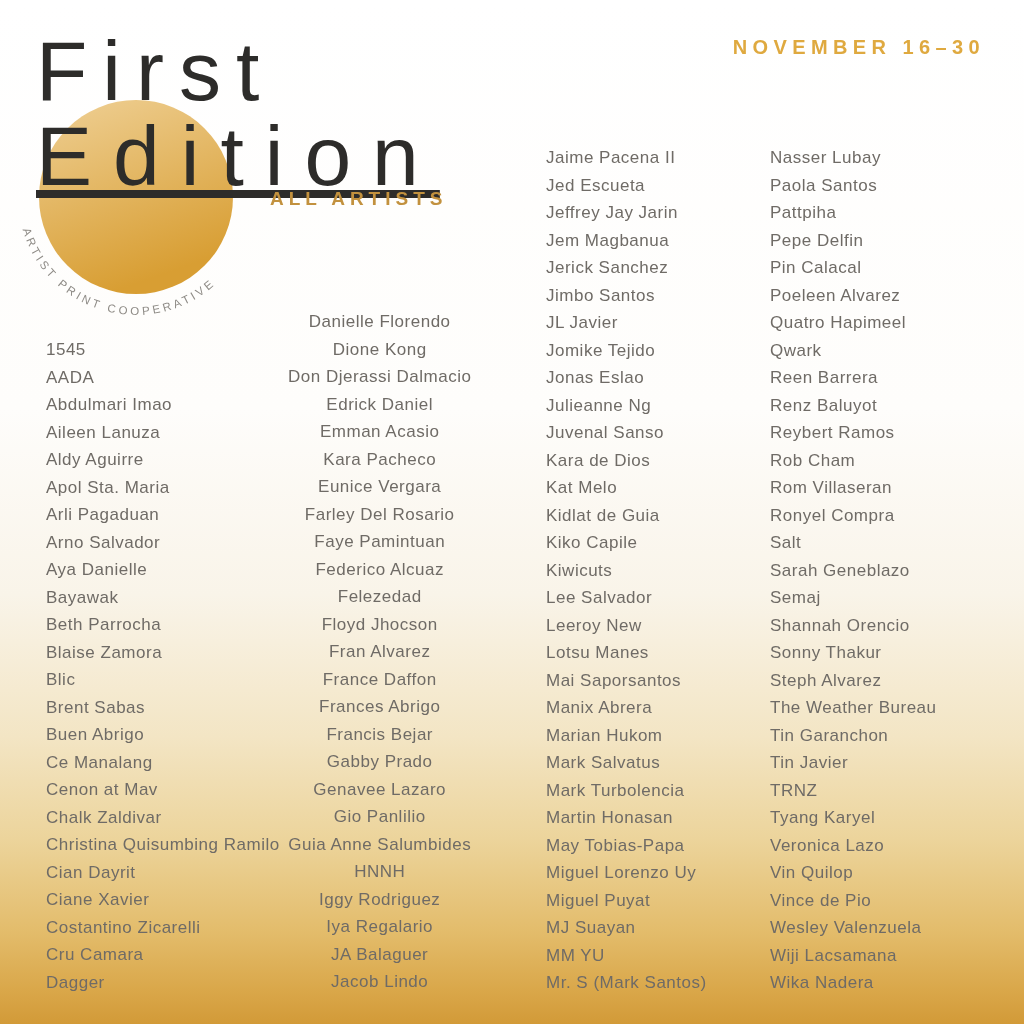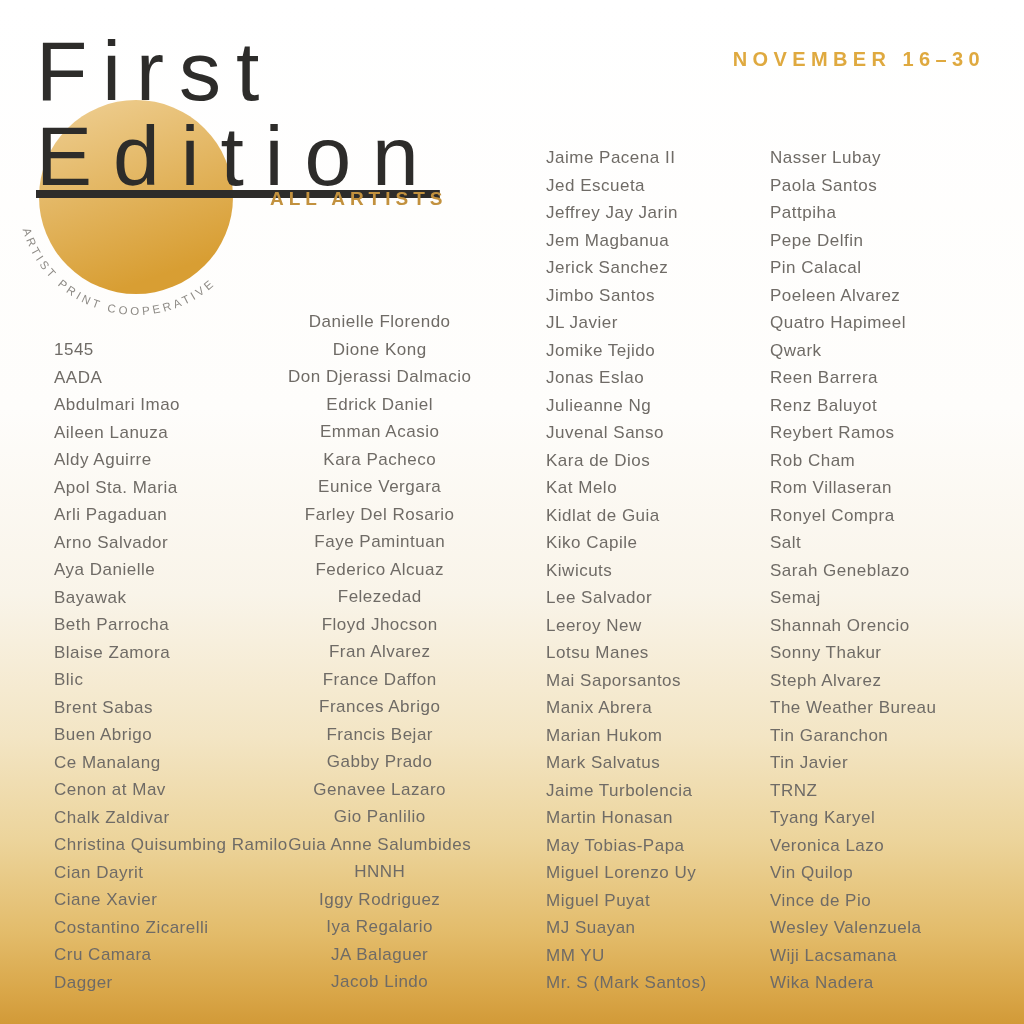--- a/index.html
+++ b/index.html
@@ -22,28 +22,28 @@
     white-space:nowrap;
   }
   .logo-title .line1 { letter-spacing:15px; display:block; }
   .logo-title .line2 { letter-spacing:21px; display:block;text-decoration:underline; }
   .subtitle {
     position:absolute; left:270px; top:188px;
     font-size:19px; font-weight:bold; letter-spacing:5px;
     color:#c2913e; white-space:nowrap;
   }
   .date-range {
-    position:absolute; right:39px; top:48px;
+    position:absolute; right:39px; top:36px;
     font-size:20px; font-weight:bold; letter-spacing:5.4px;
     color:#dfa93f; white-space:nowrap;
   }
 
   
   .col { position:absolute; }
-  .col-1 { left:54px;  top:336px; }
+  .col-1 { left:46px;  top:336px; }
   .col-2 { left:288px; top:308px;text-align:center; }
   .col-3 { left:546px; top:144px; }
   .col-4 { left:770px; top:144px; }
   .name {
     font-size:17px; line-height:27.5px; letter-spacing:0.5px;
     color:#6f6b66; white-space:nowrap;
   }
 </style>
 </head>
 <body>
@@ -143,21 +143,21 @@
       <div class="name">Kidlat de Guia</div>
       <div class="name">Kiko Capile</div>
       <div class="name">Kiwicuts</div>
       <div class="name">Lee Salvador</div>
       <div class="name">Leeroy New</div>
       <div class="name">Lotsu Manes</div>
       <div class="name">Mai Saporsantos</div>
       <div class="name">Manix Abrera</div>
       <div class="name">Marian Hukom</div>
       <div class="name">Mark Salvatus</div>
-      <div class="name">Jaime Turbolencia</div>
+      <div class="name">Mark Turbolencia</div>
       <div class="name">Martin Honasan</div>
       <div class="name">May Tobias-Papa</div>
       <div class="name">Miguel Lorenzo Uy</div>
       <div class="name">Miguel Puyat</div>
       <div class="name">MJ Suayan</div>
       <div class="name">MM YU</div>
       <div class="name">Mr. S (Mark Santos)</div>
     </div>
   <div class="col col-4">
       <div class="name">Nasser Lubay</div>

